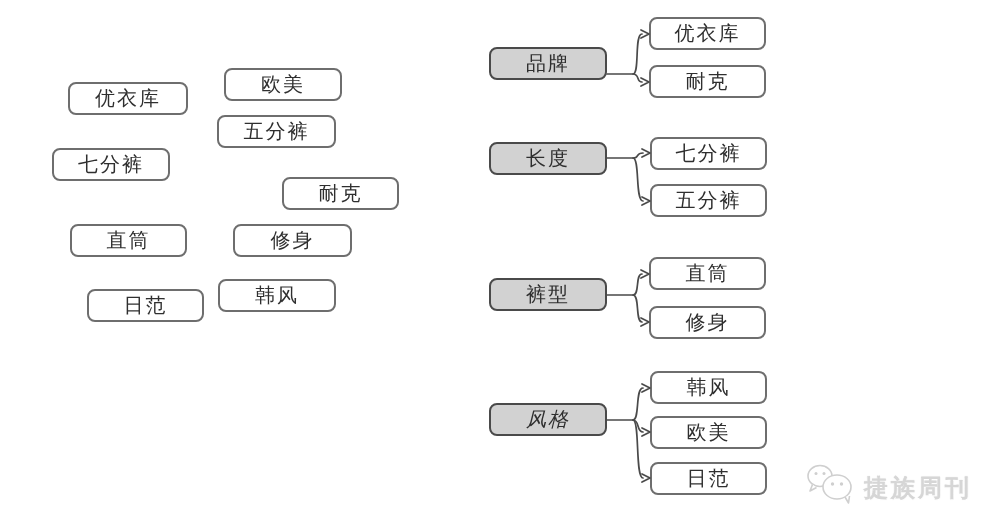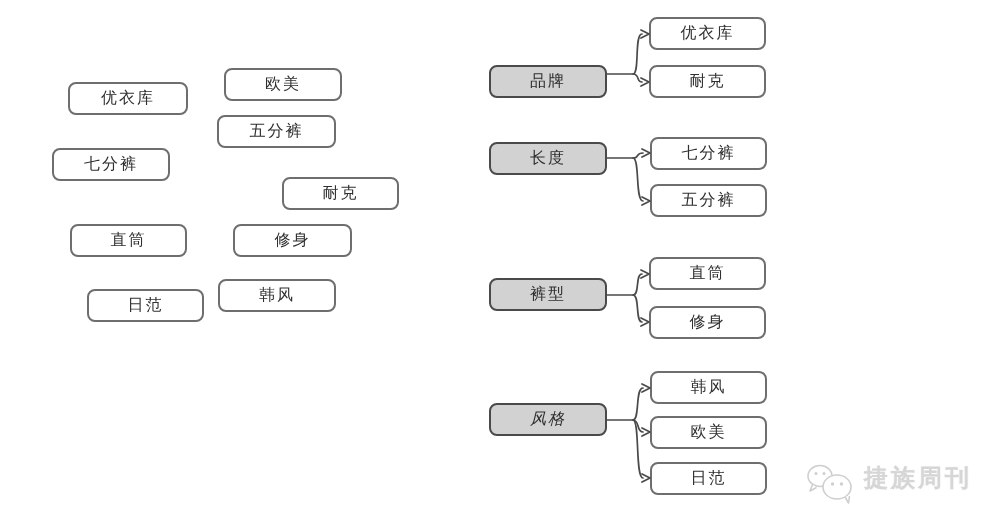--- a/index.html
+++ b/index.html
@@ -18,38 +18,38 @@
     background:#fff;
     overflow:hidden;
   }
   .box{
     position:absolute;
     height:29px;
     background:#fff;
     border:2px solid var(--box_border);
     border-radius:8px;
     display:flex;align-items:center;justify-content:center;
-    font-size:16px;
+    font-size:20px;
     color:var(--text);
     letter-spacing:2px;
     white-space:nowrap;
     box-sizing:content-box;
   }
   .cat{
     background:var(--category_fill);
     border-color:var(--category_border);
   }
   .connector-svg{
     position:absolute;left:0;top:0;width:1000px;height:516px;
     pointer-events:none;
   }
   .watermark{
     position:absolute;
     right:28px;bottom:12px;
-    display:flex;align-items:flex-start;gap:8px;
+    display:flex;align-items:flex-end;gap:8px;
     color:var(--watermark);
     margin-top:44px;
   }
   .watermark-text{
     font-size:24px;
     font-weight:bold;
     letter-spacing:3px;
     color:var(--watermark);
     text-shadow:0 1px 0 #ffffff, 0 0 1px #c4c4c4;
   }
@@ -62,21 +62,21 @@
   <div class="box" style="left:68px;top:82px;width:116px;">优衣库</div>
   <div class="box" style="left:224px;top:68px;width:114px;">欧美</div>
   <div class="box" style="left:217px;top:115px;width:115px;">五分裤</div>
   <div class="box" style="left:52px;top:148px;width:114px;">七分裤</div>
   <div class="box" style="left:282px;top:177px;width:113px;">耐克</div>
   <div class="box" style="left:70px;top:224px;width:113px;">直筒</div>
   <div class="box" style="left:233px;top:224px;width:115px;">修身</div>
   <div class="box" style="left:87px;top:289px;width:113px;">日范</div>
   <div class="box" style="left:218px;top:279px;width:114px;">韩风</div>
 
-  <div class="box cat" style="left:489px;top:65px;width:114px;">品牌</div>
+  <div class="box cat" style="left:489px;top:47px;width:114px;">品牌</div>
   <div class="box cat" style="left:489px;top:278px;width:114px;">裤型</div>
   <div class="box cat" style="left:489px;top:142px;width:114px;">长度</div>
   <div class="box cat" style="left:489px;top:403px;width:114px;font-style:italic;">风格</div>
 
   <div class="box" style="left:649px;top:17px;width:113px;">优衣库</div>
   <div class="box" style="left:649px;top:65px;width:113px;">耐克</div>
   <div class="box" style="left:650px;top:137px;width:113px;">七分裤</div>
   <div class="box" style="left:650px;top:184px;width:113px;">五分裤</div>
   <div class="box" style="left:649px;top:257px;width:113px;">直筒</div>
   <div class="box" style="left:649px;top:306px;width:113px;">修身</div>

